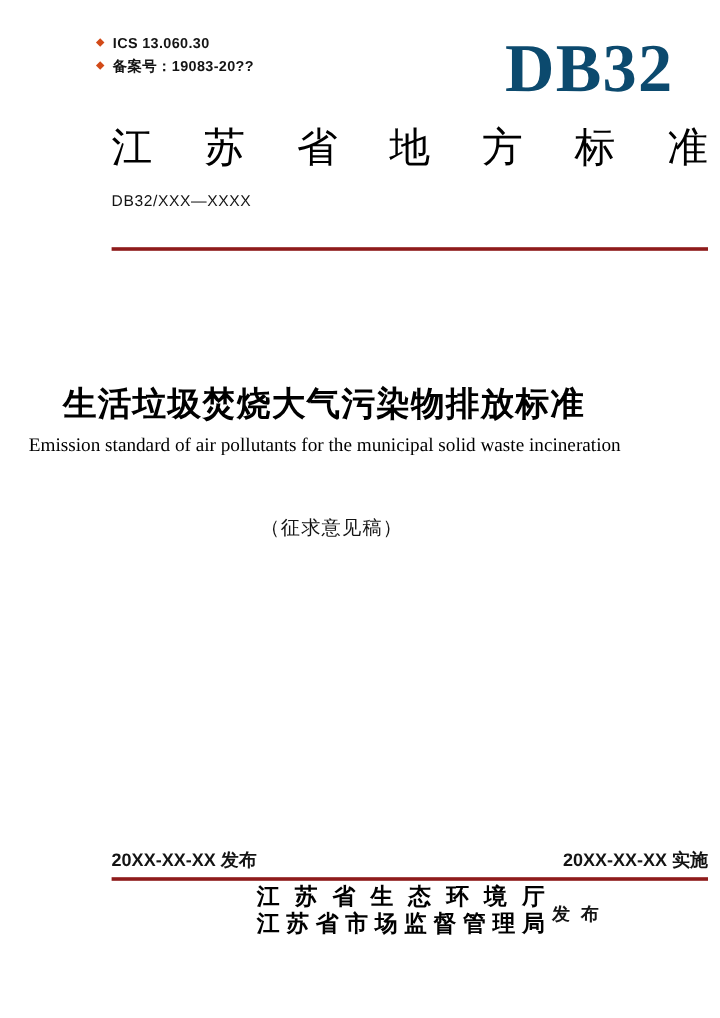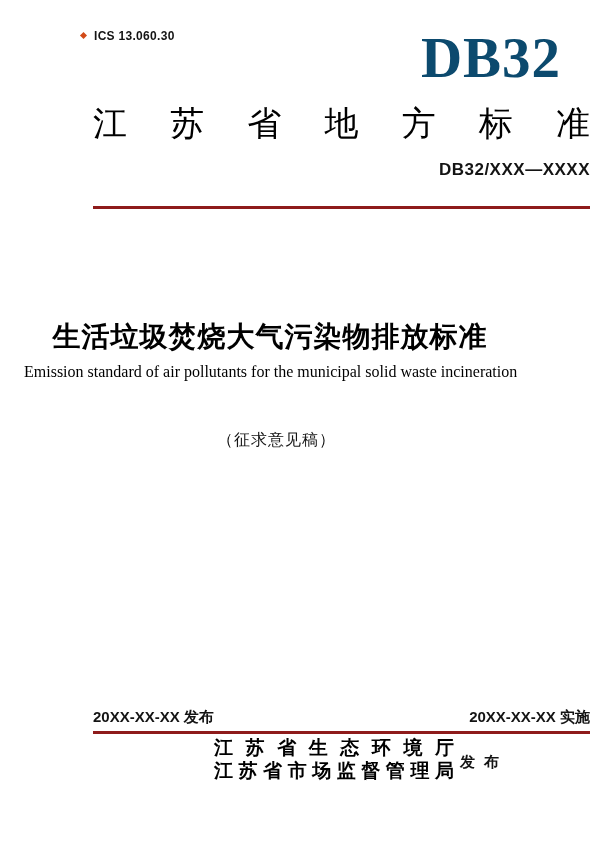--- a/index.html
+++ b/index.html
@@ -15,22 +15,22 @@
             transform:rotate(45deg);display:block;}
   
   .logo{position:absolute;left:372px;top:28px;width:190px;text-align:center;
         font-family:"Liberation Serif",serif;font-weight:bold;font-size:57px;
         line-height:60px;letter-spacing:1px;color:#0c4a6e;}
   
   .category{position:absolute;left:69px;top:103px;width:497px;display:flex;
             justify-content:space-between;font-size:34px;font-weight:500;
             line-height:40px;color:#000;}
   
-  .std-no{position:absolute;left:69px;top:160px;width:497px;text-align:right;
-          font-size:17px;font-weight:700;letter-spacing:.5px;}
+  .std-no{position:absolute;left:69px;top:160px;width:497px;
+          font-size:13px;font-weight:400;letter-spacing:.5px;}
   
   .rule{position:absolute;left:69px;width:497px;height:3px;}
   .rule-top{top:206px;}
   .rule-bottom{top:731px;}
   
   .title-cn{position:absolute;left:0;top:318px;width:492px;text-align:center;
             font-size:28px;font-weight:700;letter-spacing:1px;color:#000;}
   .title-en{position:absolute;left:0;top:363px;width:600px;text-align:left;
             font-family:"Liberation Serif",serif;font-size:16px;color:#000;}
   .draft{position:absolute;left:0;top:430px;width:505px;text-align:center;
@@ -48,20 +48,24 @@
 </style>
 </head>
 <body>
 
 <div class="page">
 
   <div class="meta">
     <div class="meta-row">
       <span class="rev-mark" style="background-color: rgb(210, 74, 24);"></span>
       <span>ICS 13.060.30</span>
+    </div>
+    <div class="meta-row">
+      <span class="rev-mark" style="background-color: rgb(210, 74, 24);"></span>
+      <span>备案号：19083-20??</span>
     </div>
   </div>
 
   <div class="logo">DB32</div>
 
   <div class="category">
       <span>江</span>
       <span>苏</span>
       <span>省</span>
       <span>地</span>

